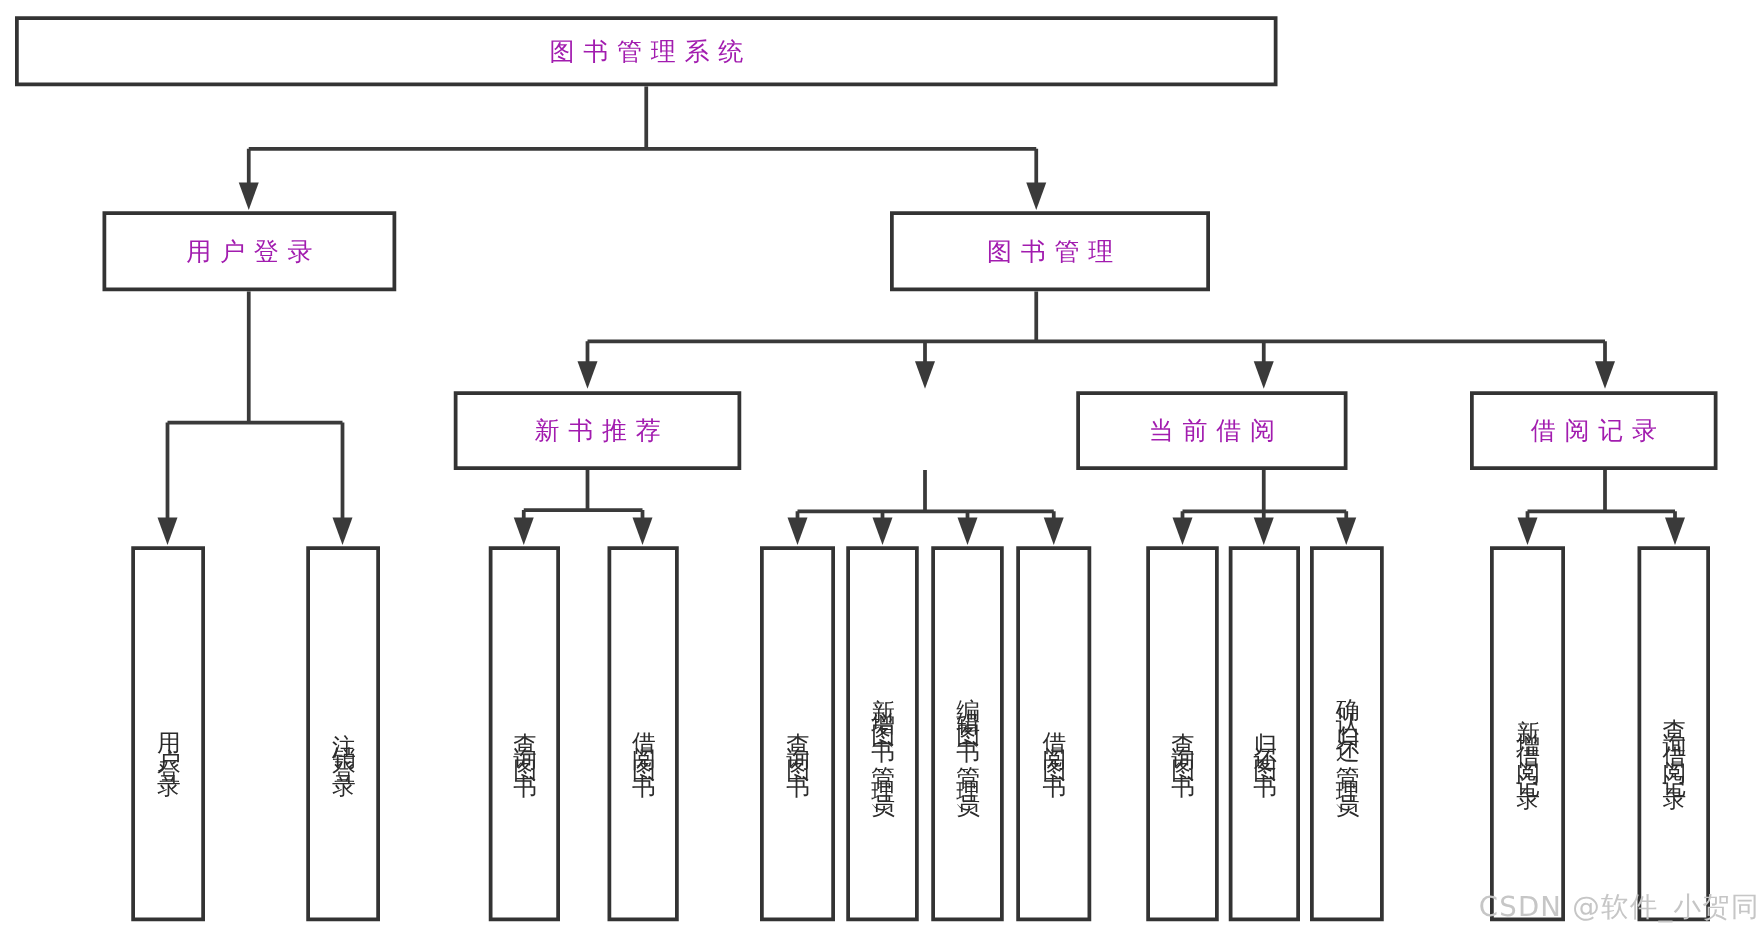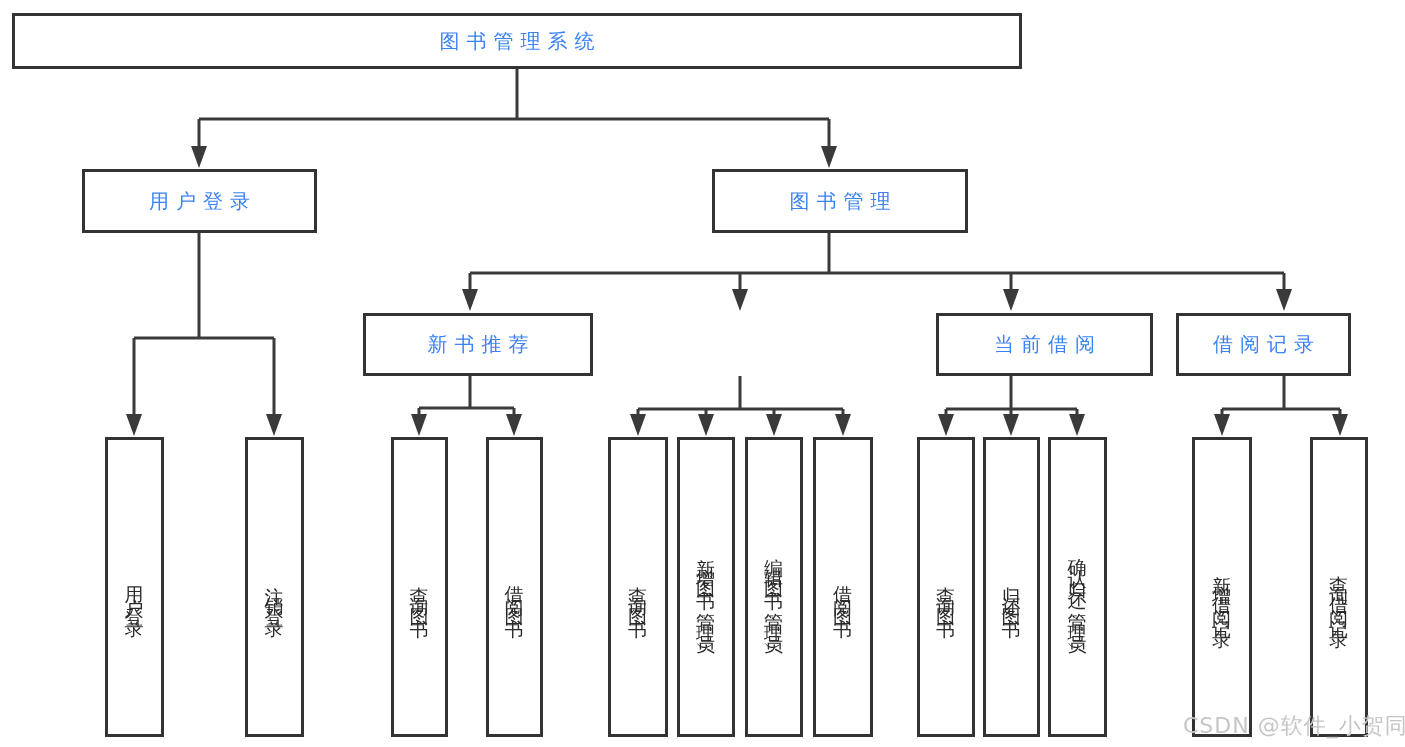--- a/index.html
+++ b/index.html
@@ -18,21 +18,21 @@
     pointer-events: none;
   }
   .hbox {
     position: absolute;
     box-sizing: border-box;
     border: 3px solid #333333;
     background: #ffffff;
     display: flex;
     align-items: center;
     justify-content: center;
-    color: #3b82f6;
+    color: #a21caf;
     font-size: 20px;
     z-index: 2;
   }
   .hbox .label {
     letter-spacing: 7px;
     margin-right: -7px;
     white-space: nowrap;
   }
   .vbox {
     position: absolute;
@@ -117,24 +117,24 @@
   <div class="hbox" style="left:82px; top:169px; width:235px; height:64px;">
     <span class="label">用户登录</span>
   </div>
   <div class="hbox" style="left:712px; top:169px; width:256px; height:64px;">
     <span class="label">图书管理</span>
   </div>
 
   <div class="hbox" style="left:363px; top:313px; width:230px; height:63px;">
     <span class="label">新书推荐</span>
   </div>
-  <div class="hbox" style="left:936px; top:313px; width:217px; height:63px;">
+  <div class="hbox" style="left:861px; top:313px; width:217px; height:63px;">
     <span class="label">当前借阅</span>
   </div>
-  <div class="hbox" style="left:1176px; top:313px; width:175px; height:63px;">
+  <div class="hbox" style="left:1176px; top:313px; width:198px; height:63px;">
     <span class="label">借阅记录</span>
   </div>
 
   <div class="vbox" style="left:105px; top:437px; width:59px; height:300px;">
     <span class="vlabel">用户登录</span>
   </div>
   <div class="vbox" style="left:245px; top:437px; width:59px; height:300px;">
     <span class="vlabel">注销登录</span>
   </div>
 

